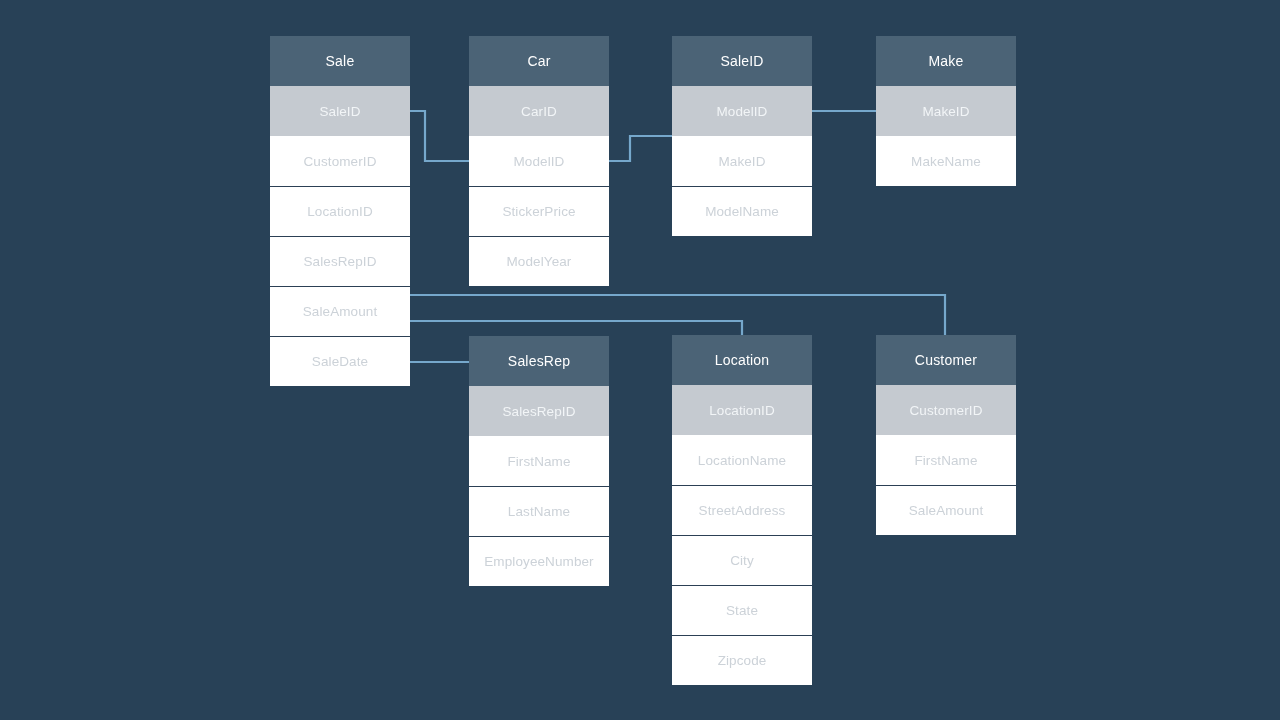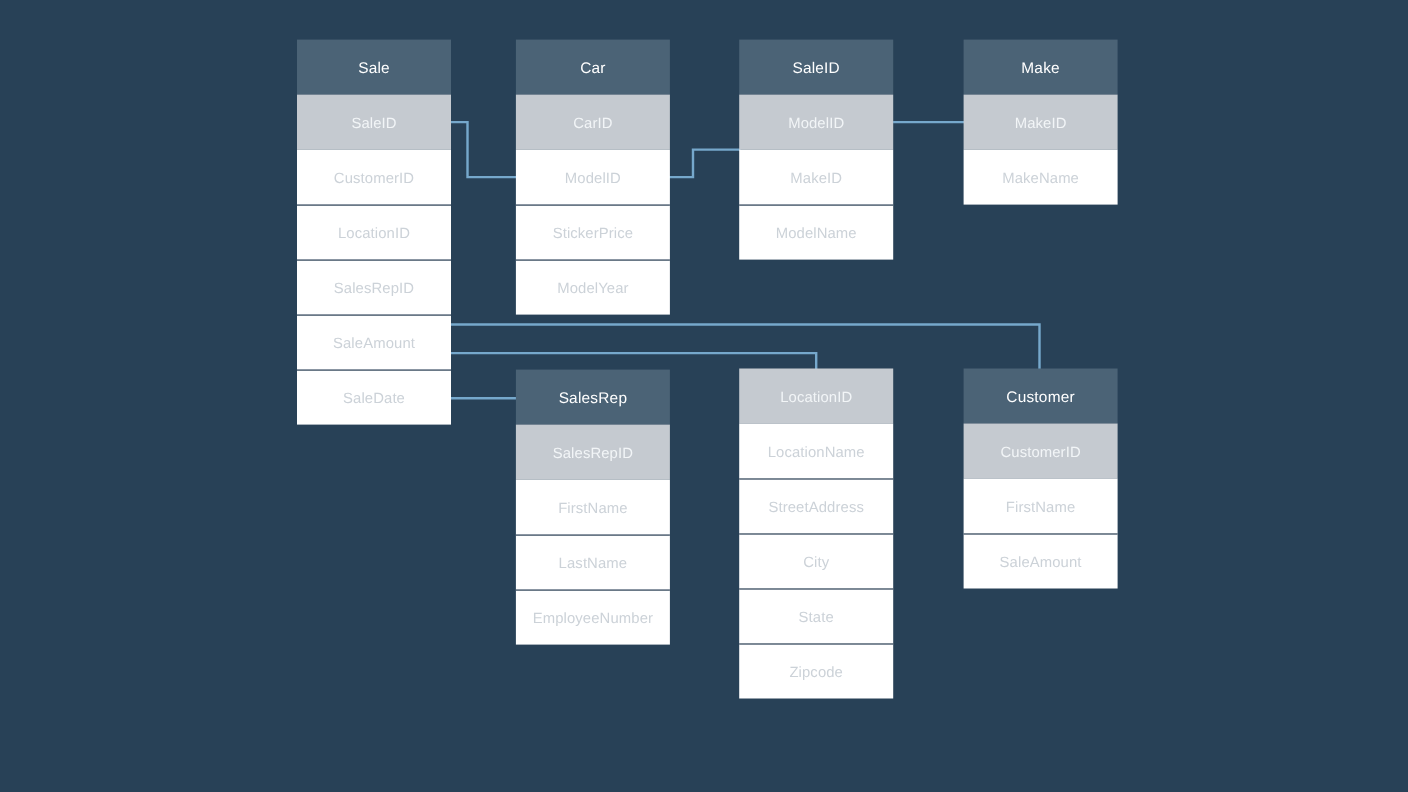--- a/index.html
+++ b/index.html
@@ -147,20 +147,21 @@
         <span class="field-label">FirstName</span>
       </div>
       <div class="field">
         <span class="field-label">LastName</span>
       </div>
       <div class="field">
         <span class="field-label">EmployeeNumber</span>
       </div>
     </div>
     <div class="entity" style="left: 672px; top: 335px;">
+      <div class="entity-header">Location</div>
       <div class="field pk">
         <span class="field-label">LocationID</span>
       </div>
       <div class="field first-plain">
         <span class="field-label">LocationName</span>
       </div>
       <div class="field">
         <span class="field-label">StreetAddress</span>
       </div>
       <div class="field">

